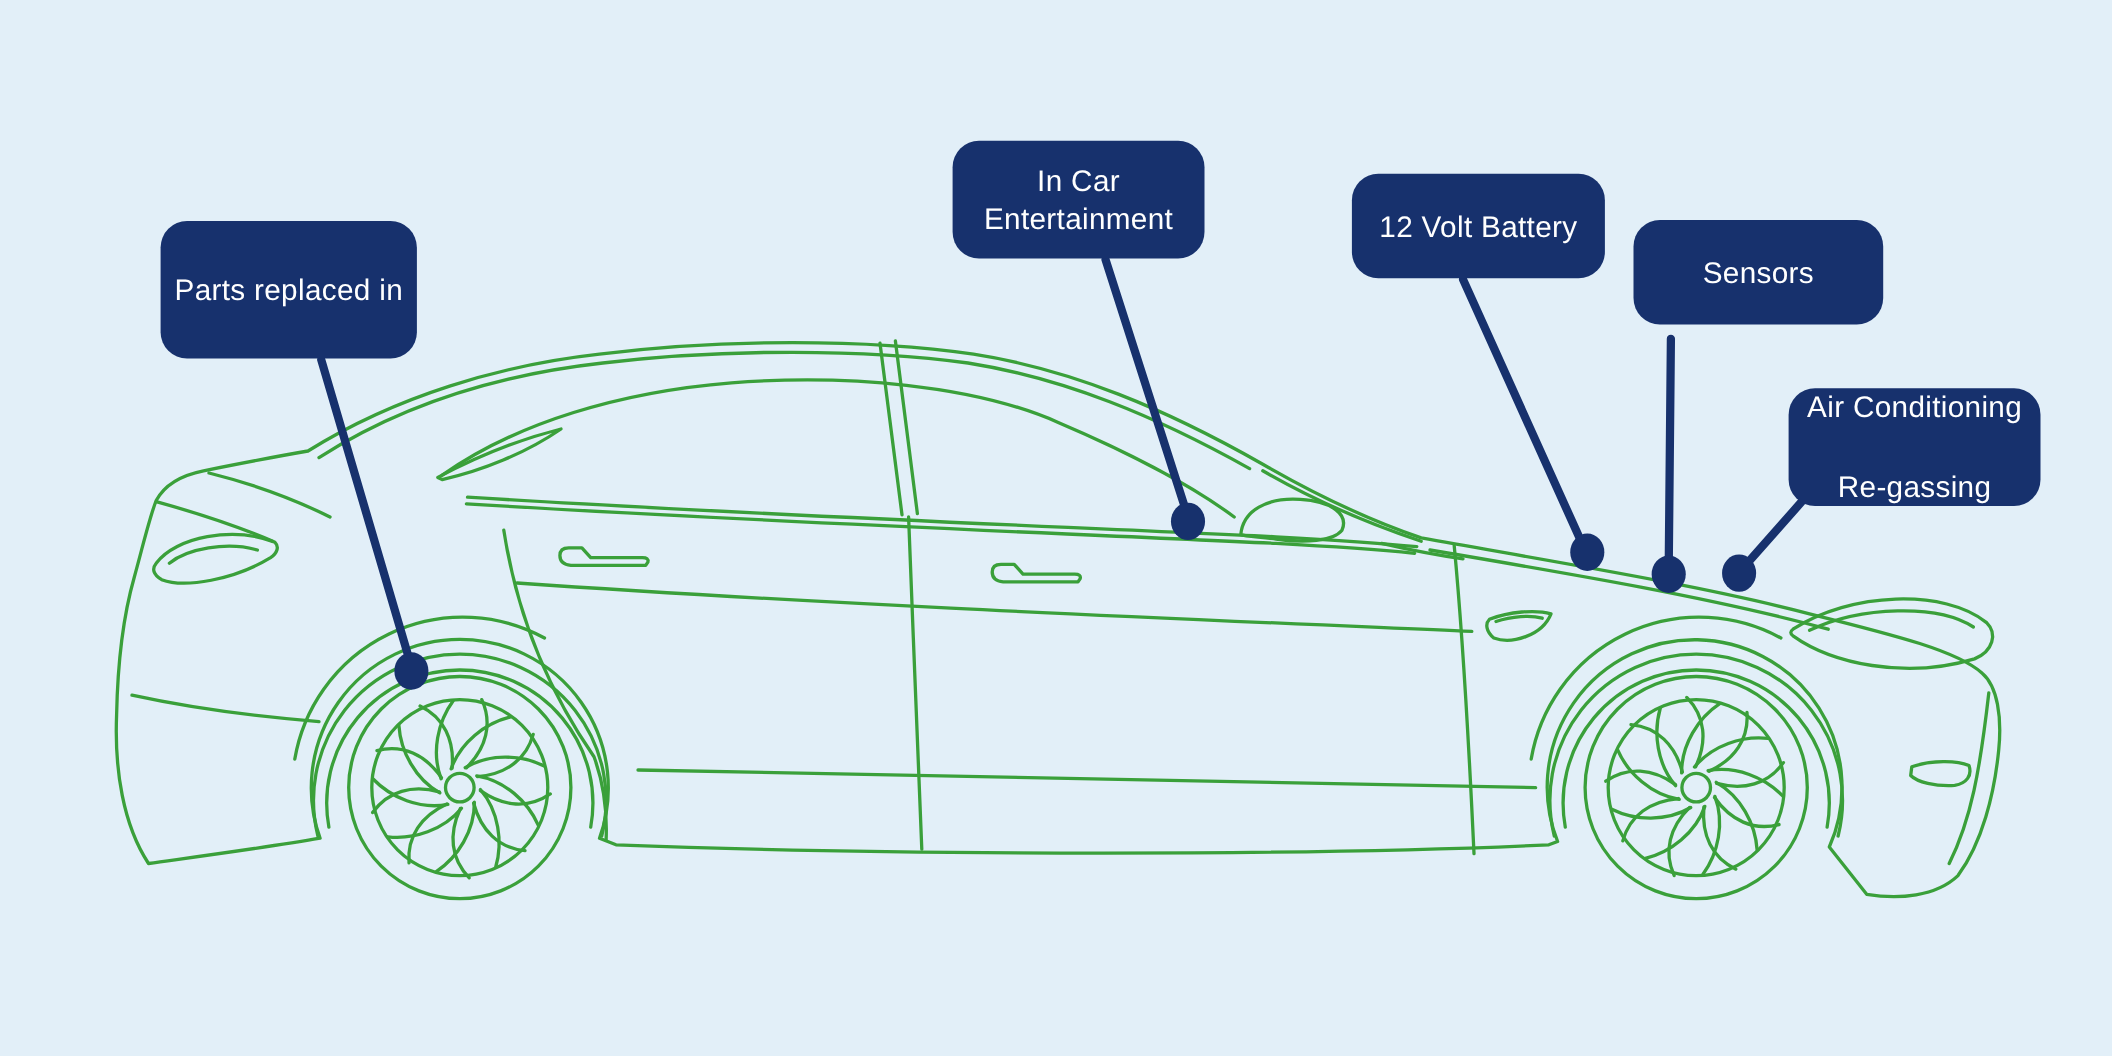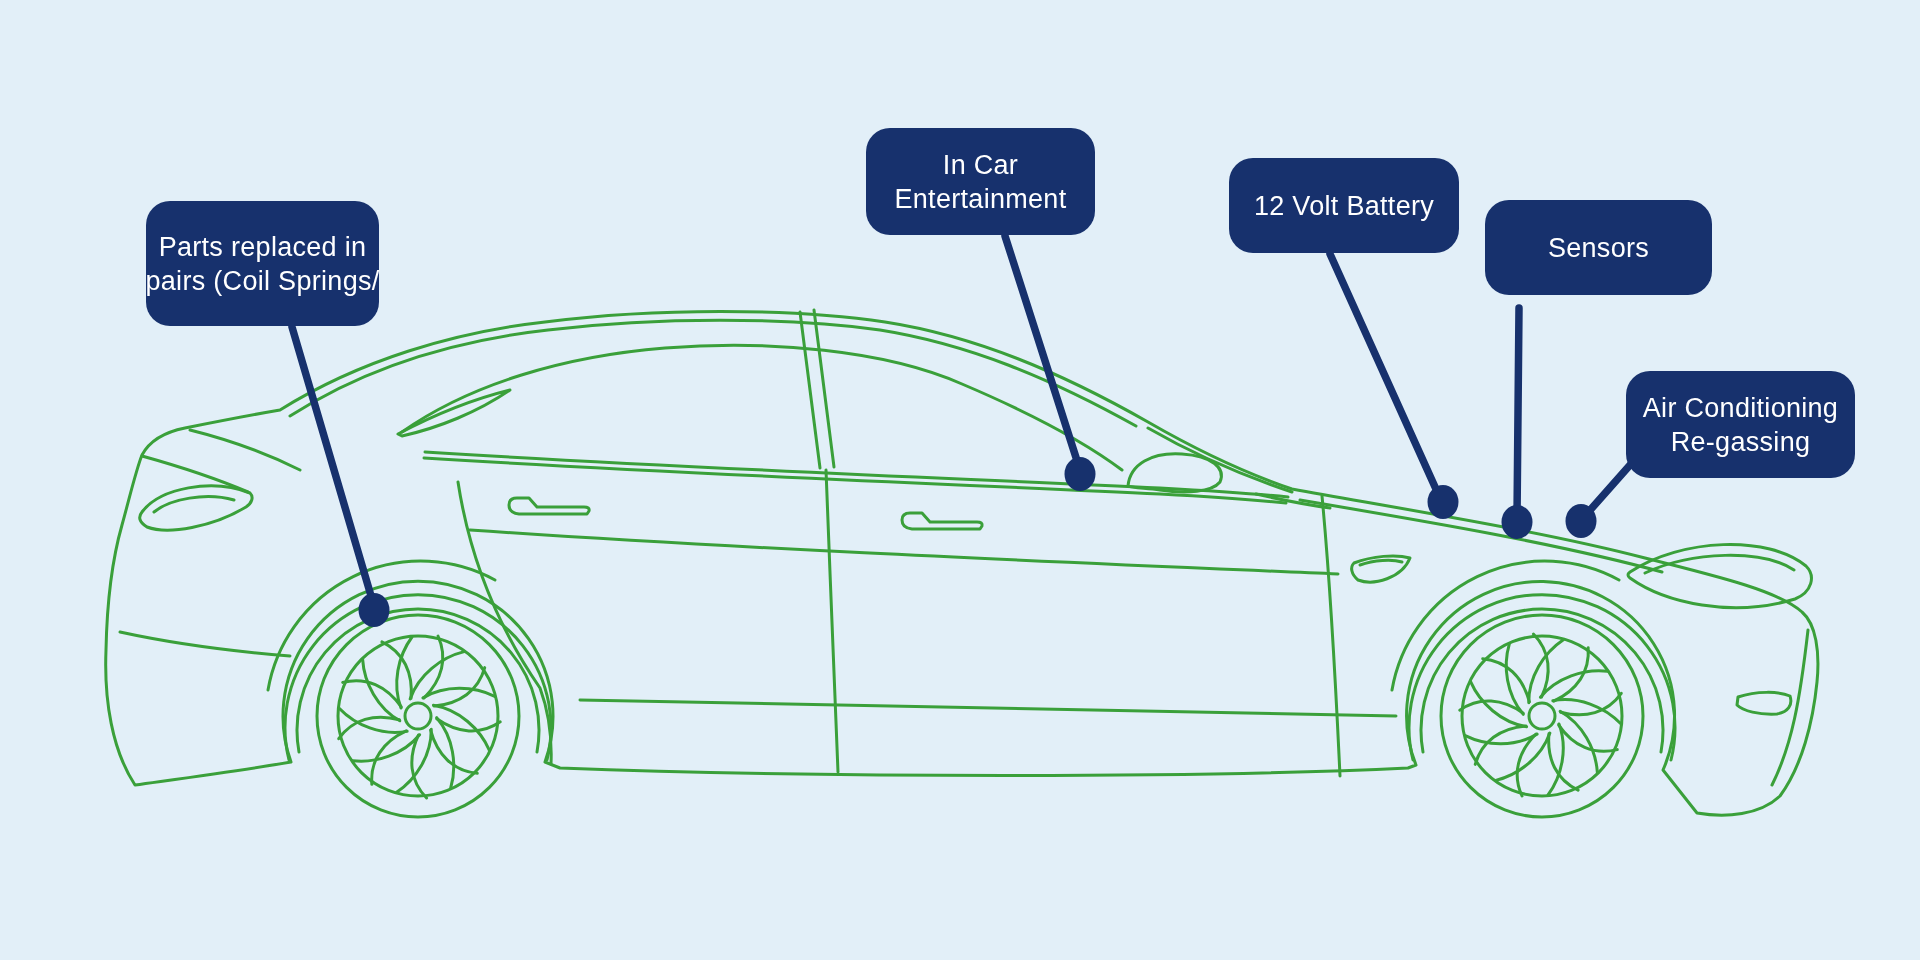--- a/index.html
+++ b/index.html
@@ -25,21 +25,21 @@
     line-height:34px;
     letter-spacing:.3px;
     z-index:3;
   }
   .callout div{white-space:nowrap;}
   
   .callout.c1{left:146px;top:201px;width:233px;height:125px;}
   .callout.c2{left:866px;top:128px;width:229px;height:107px;}
   .callout.c3{left:1190px;top:158px;width:230px;height:95px;margin-left:39px;}
   .callout.c4{left:1485px;top:200px;width:227px;height:95px;}
-  .callout.c5{left:1626px;top:371px;width:229px;height:107px;}
+  .callout.c5{left:1626px;top:353px;width:229px;height:107px;justify-content:space-between;}
 </style>
 </head>
 <body>
 
 <div class="stage">
 
   <svg width="1920" height="960" viewBox="0 0 1920 960">
     <defs>
       <g id="spoke">
         <path d="M 6,-18 C 24,-36 30,-58 20,-80"></path>
@@ -159,21 +159,20 @@
       <ellipse cx="374" cy="610" rx="15.5" ry="17"></ellipse>
       <ellipse cx="1080" cy="474" rx="15.5" ry="17"></ellipse>
       <ellipse cx="1443" cy="502" rx="15.5" ry="17"></ellipse>
       <ellipse cx="1517" cy="522" rx="15.5" ry="17"></ellipse>
       <ellipse cx="1581" cy="521" rx="15.5" ry="17"></ellipse>
     </g>
   </svg>
 
   <div class="callout c1">
     <div>Parts replaced in</div>
-    <div>pairs (Coil Springs/</div>
   </div>
 
   <div class="callout c2">
     <div>In Car</div>
     <div>Entertainment</div>
   </div>
 
   <div class="callout c3">
     <div>12 Volt Battery</div>
   </div>

